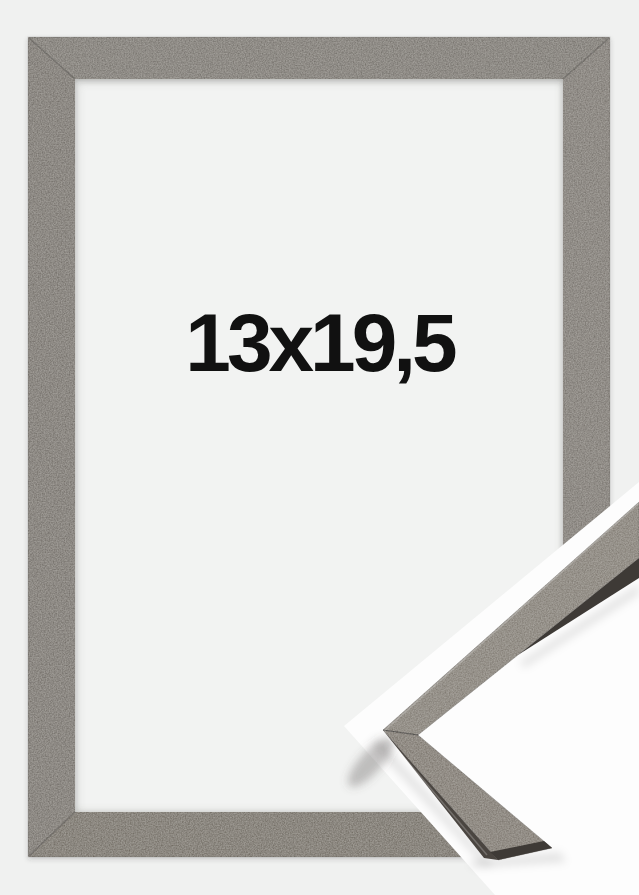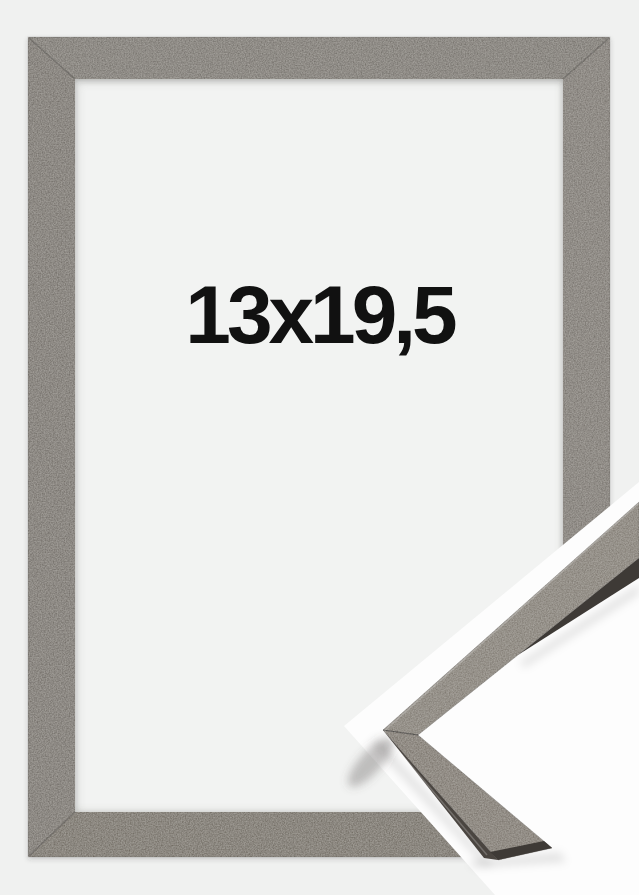--- a/index.html
+++ b/index.html
@@ -37,21 +37,21 @@
   .cut-band{fill:var(--cut-band);}
   .corner-face-upper{fill:var(--corner-face-upper);stroke:rgba(42,40,37,.35);stroke-width:1;}
   .corner-face-lower{fill:var(--corner-face-lower);stroke:rgba(42,40,37,.35);stroke-width:1;}
   .corner-side{fill:var(--corner-side);}
   .corner-dark{fill:var(--corner-dark-edge);}
   .piece-seam{stroke:rgba(35,33,30,.45);stroke-width:1.2;}
   .bevel-light{stroke:rgba(255,255,255,.22);stroke-width:1.5;fill:none;}
   .shadow-shape{fill:rgba(95,92,88,.35);}
   .shadow-soft{fill:rgba(0,0,0,.10);}
   .size-label{
-    position:absolute;left:0;top:274px;width:639px;
+    position:absolute;left:0;top:302px;width:639px;
     text-align:center;
     font-size:82px;font-weight:700;line-height:1;
     letter-spacing:-4px;
     color:var(--label);
     white-space:nowrap;
   }
 </style>
 </head>
 <body>
 

